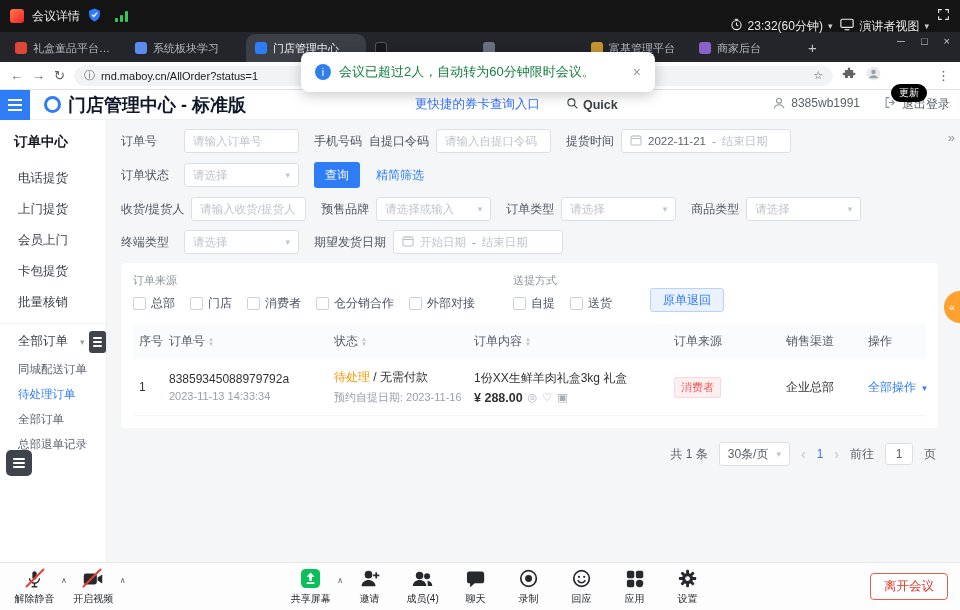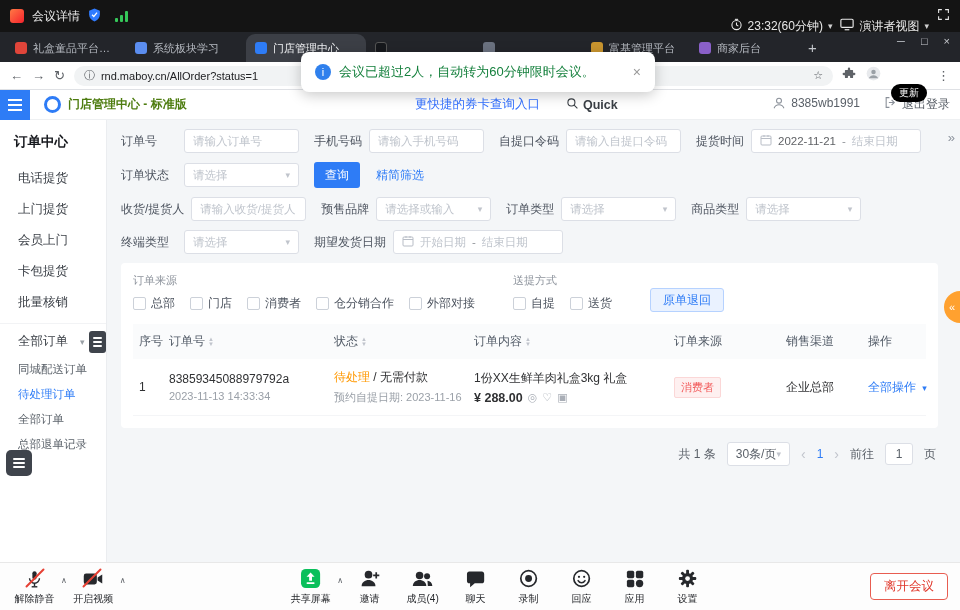--- a/index.html
+++ b/index.html
@@ -43,21 +43,21 @@
 .toast .info{width:16px;height:16px;border-radius:50%;background:#2f80ed;color:#fff;font-size:11px;font-style:normal;display:flex;align-items:center;justify-content:center;flex:none;}
 .toast .txt{font-size:13px;color:#15803d;white-space:nowrap;}
 .toast .x{margin-left:auto;color:#999;font-size:14px;}
 
 
 .appbar{position:absolute;top:90px;left:0;right:0;height:30px;background:#fff;border-bottom:1px solid #eef0f2;display:flex;align-items:center;z-index:20;}
 .burger{width:30px;height:30px;background:#2e7cf6;flex:none;display:flex;flex-direction:column;justify-content:center;align-items:center;gap:3px;}
 .burger i{display:block;width:14px;height:2px;background:#fff;}
 .brandwrap{display:flex;align-items:center;gap:7px;margin-left:14px;}
 .logo{width:17px;height:17px;border-radius:50%;border:3px solid #2e7cf6;}
-.brand{font-size:12px;font-weight:700;color:#4d7c0f;white-space:nowrap;}
+.brand{font-size:18px;font-weight:700;color:#0f172a;white-space:nowrap;}
 .app-center{position:absolute;left:415px;display:flex;align-items:center;gap:26px;}
 .quick-link{color:#3370ff;font-size:12.5px;}
 .quick{display:flex;align-items:center;gap:4px;color:#3a3f45;font-size:12.5px;font-weight:600;}
 .app-right{position:absolute;right:10px;display:flex;align-items:center;gap:24px;color:#5a6068;font-size:12px;}
 .app-right .grp{display:flex;align-items:flex-start;gap:5px;}
 
 
 .appbody{position:absolute;top:120px;left:0;right:0;bottom:48px;display:flex;z-index:10;}
 .sidebar{width:107px;background:#fff;border-right:1px solid #ebedf0;flex:none;}
 .sb-section{font-size:13.5px;font-weight:700;color:#16181d;padding:13px 0 12px 14px;}
@@ -102,21 +102,21 @@
 .st-pending{color:#ff9800;}
 .price-line{margin-top:4px;display:flex;align-items:center;}
 .price{font-weight:700;font-size:12.5px;color:#303133;}
 .mini-ico{color:#a9aeb6;font-size:11px;margin-left:5px;}
 .tag-red{display:inline-block;padding:2px 6px;background:#fef0f0;border:1px solid #fbd7d7;color:#f25c5c;font-size:11px;border-radius:2px;}
 .action{color:#2e7cf6;white-space:nowrap;}
 .action .caret{font-size:9px;color:#2e7cf6;margin-left:3px;}
 
 
 .pag{display:flex;align-items:center;justify-content:flex-end;gap:11px;margin-top:14px;font-size:12px;color:#5a6068;padding-right:2px;}
-.psize{height:24px;border:1px solid #dcdfe6;border-radius:3px;background:#fff;display:flex;align-items:center;padding:0 8px;}
+.psize{height:24px;border:1px solid #dcdfe6;border-radius:3px;background:#fff;display:flex;align-items:center;gap:8px;padding:0 8px;}
 .psize .caret{color:#c0c4cc;font-size:9px;}
 .parrow{color:#c0c4cc;font-size:14px;}
 .pcur{color:#2e7cf6;}
 input.pgoto{width:28px;height:22px;border:1px solid #dcdfe6;border-radius:3px;background:#fff;text-align:center;color:#5a6068;font-size:12px;outline:none;font-family:inherit;}
 
 
 .hbars{display:flex;flex-direction:column;gap:2px;}
 .hbars i{width:9px;height:2px;background:#fff;display:block;border-radius:1px;}
 .sb-handle{position:absolute;left:89px;top:331px;width:17px;height:22px;background:#3f444c;border-radius:3px;display:flex;align-items:center;justify-content:center;z-index:15;}
 .float-list{position:absolute;left:6px;top:450px;width:26px;height:26px;background:#3f444c;border-radius:5px;display:flex;align-items:center;justify-content:center;z-index:15;}
@@ -296,21 +296,20 @@
       <div class="sb-sub">总部退单记录</div>
     </aside>
 
     <main class="main">
       <span class="filter-collapse">»</span>
 
       <div class="frow">
         <span class="flabel w56">订单号</span>
         <input class="fin" placeholder="请输入订单号" style="">
         <span class="flabel">手机号码</span>
-        <input class="fin" placeholder="请输入手机号码" style="">
         <span class="flabel">自提口令码</span>
         <input class="fin" placeholder="请输入自提口令码" style="">
         <span class="flabel">提货时间</span>
         <span class="fld dr">
           <span><svg width="12" height="12" viewBox="0 0 24 24">
                 <rect x="2" y="4" width="20" height="18" rx="2" stroke="#b8bdc6" stroke-width="2" fill="none"></rect>
                 <path d="M2 9h20M8 2v4M16 2v4" stroke="#b8bdc6" stroke-width="2"></path>
               </svg></span>
           <span class="val">2022-11-21</span>
           <span class="sep">-</span>

